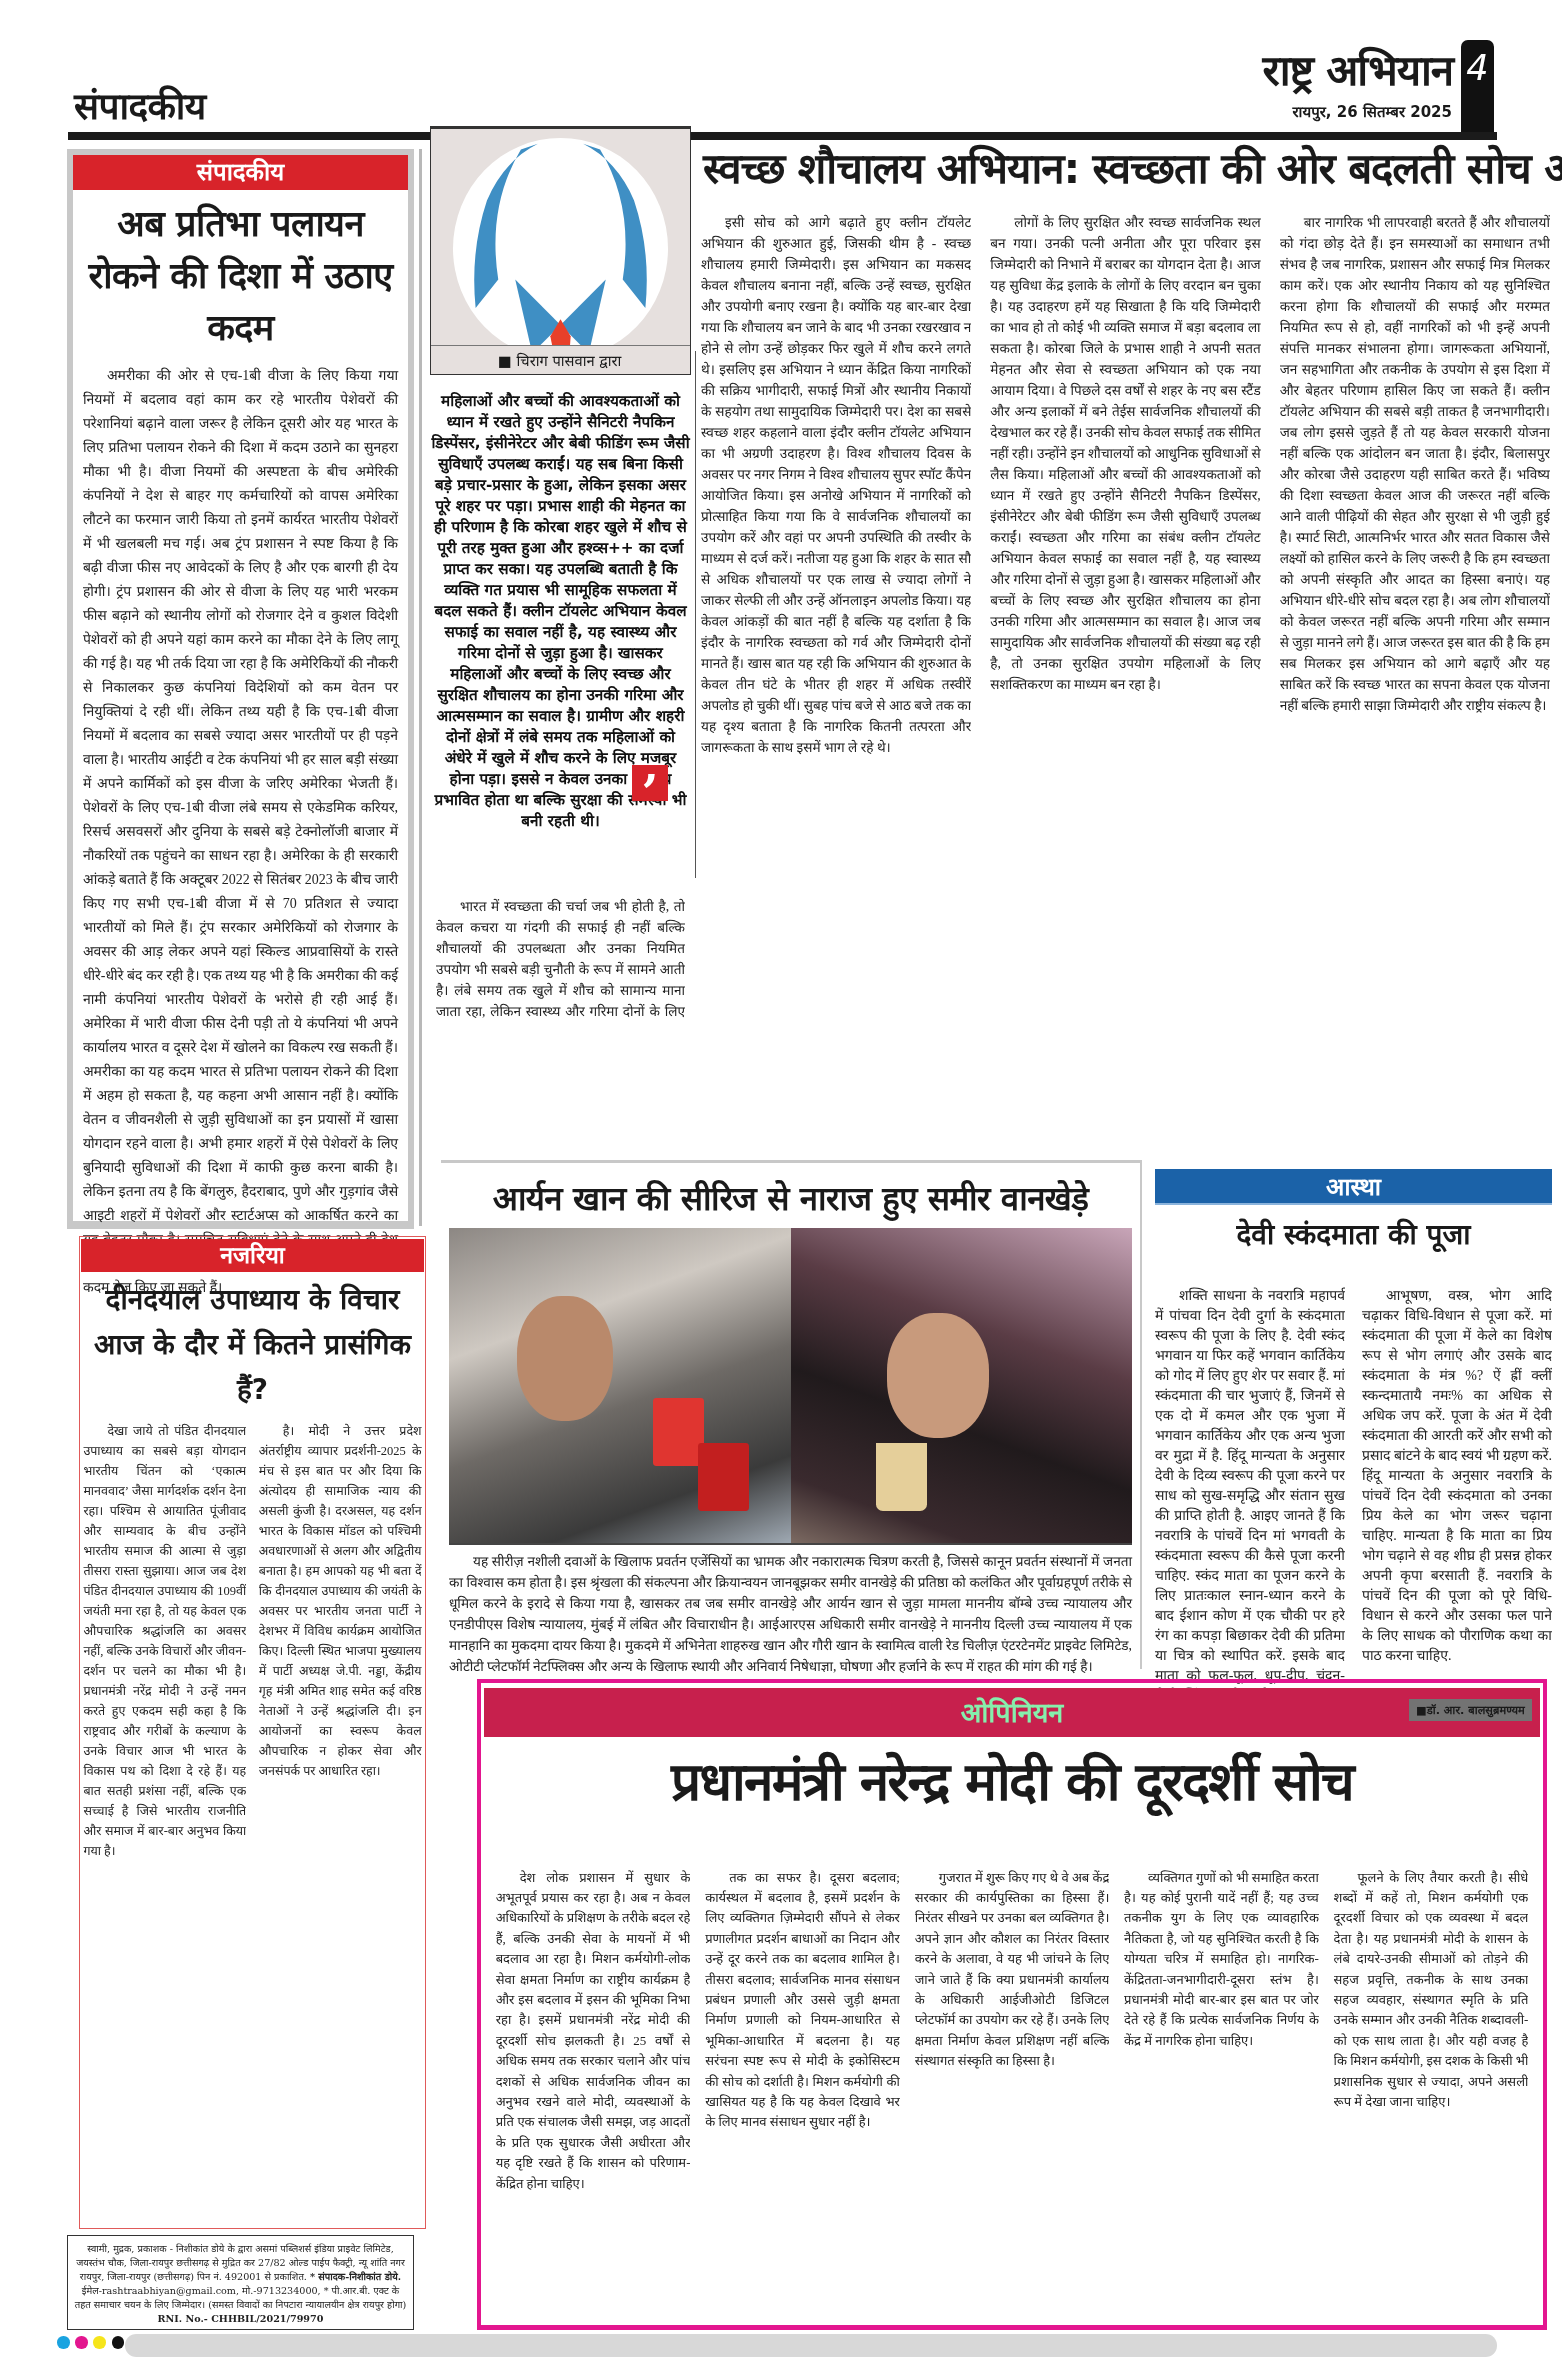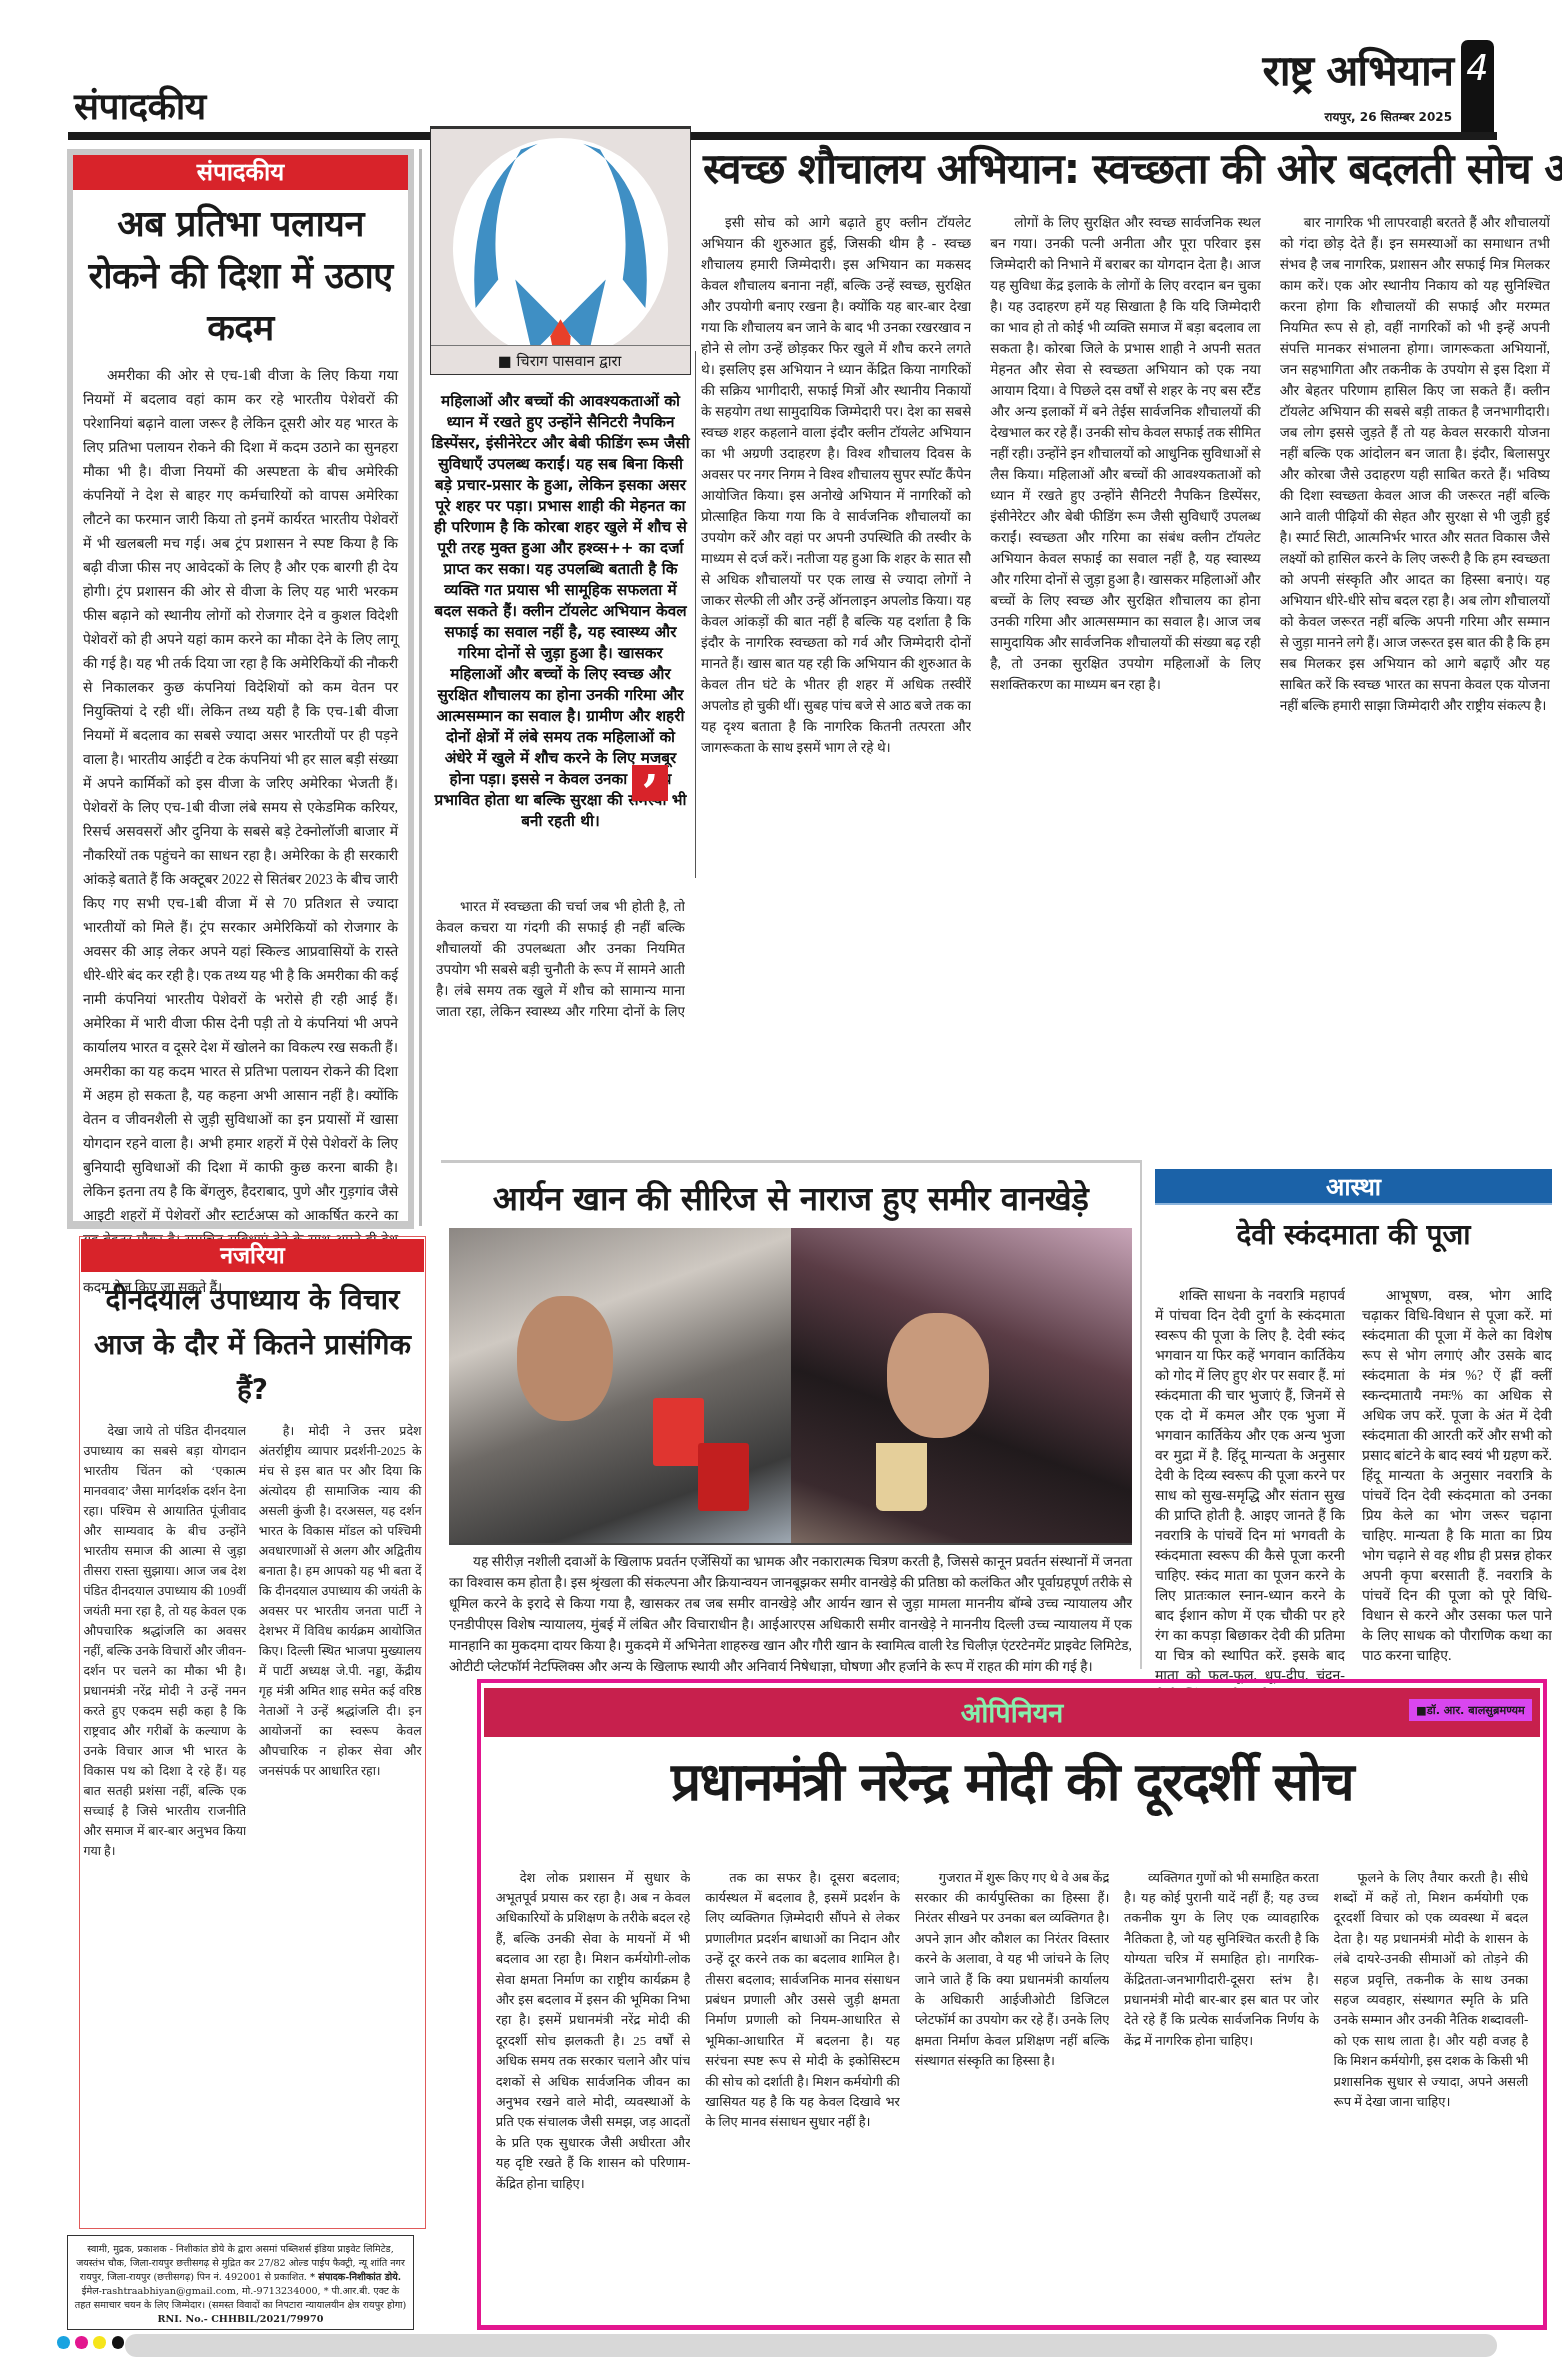--- a/index.html
+++ b/index.html
@@ -10,21 +10,21 @@
   .hi { font-family: "DejaVu Sans", sans-serif; }
   .body-text { font-family: "DejaVu Serif", serif; font-size: 13.6px; line-height: 21px; text-align: justify; color: #222; }
   .body-text p { text-indent: 24px; margin-bottom: 0; font-family: Liberation Serif, serif; }
   .cols { display: flex; gap: 19px; }
   .cols > div { flex: 1; overflow: hidden; }
 
   
   #section-title { left: 74px; top: 79px; font-size: 37px; font-weight: bold; letter-spacing: -0.6px; }
   #masthead { right: 68px; top: 40px; text-align: right; }
   #masthead .name { font-size: 42px; font-weight: bold; display: inline-block; vertical-align: top; margin-right: 8px; letter-spacing: -1.1px; }
-  #masthead .date { font-size: 12px; font-weight: bold; position: absolute; right: 42px; top: 68px; white-space: nowrap; }
+  #masthead .date { font-size: 15px; font-weight: bold; position: absolute; right: 42px; top: 61px; white-space: nowrap; }
   #page-num { display: inline-block; width: 33px; height: 100px; background: #111; color: #fff; border-radius: 6.8px; font-size: 35px; font-style: italic; text-align: center; padding-top: 8px; vertical-align: top; }
   #top-rule { left: 68px; top: 132px; width: 1429px; height: 8px; background: #1b1b1b; }
 
   
   #editorial-box { left: 67px; top: 149px; width: 347px; height: 1080px; background: #c8c8c8; padding: 5.7px 5.7px 8px 5.7px; }
   #editorial-inner { background: #fff; width: 100%; height: 100%; padding: 0 10.2px; }
   .red-tag { background: #d8232a; color: #fff; text-align: center; font-weight: bold; }
   #editorial-tag { font-size: 24px; height: 35px; line-height: 35px; margin: 0 -10.2px; }
   #editorial-headline { font-size: 36px; font-weight: bold; text-align: center; line-height: 52px; padding: 8px 0 10.2px; letter-spacing: -0.6px; }
   #editorial-body { font-size: 14px; line-height: 24px; }
@@ -68,21 +68,21 @@
   
   #aastha-box { left: 1155px; top: 1169px; width: 397px; height: 499px; }
   #aastha-tag { background: #1b62a8; color: #fff; text-align: center; font-size: 24px; font-weight: bold; height: 36px; line-height: 36px; border-bottom: 2.3px solid #8bb4dc; }
   #aastha-headline { font-size: 28px; font-weight: bold; text-align: center; line-height: 48px; padding: 5.7px 0 27px; }
   #aastha-cols { font-size: 14px; line-height: 20px; height: 408px; gap: 17px; }
 
   
   #opinion-box { left: 477px; top: 1679px; width: 1070px; height: 651px; border: 4.5px solid #e3168f; border-bottom-width: 5.7px; }
   #opinion-bar { height: 49px; background: #c7204d; position: relative; margin: 4.5px 3.4px 0; }
   #opinion-tag { position: absolute; left: 0; right: 0; top: 0; text-align: center; color: #86efac; font-size: 27px; font-weight: bold; line-height: 49px; }
-  #opinion-byline { position: absolute; right: 8px; top: 11.3px; background: #d946ef; font-size: 11.3px; font-weight: bold; padding: 3.4px 6.8px; }
+  #opinion-byline { position: absolute; right: 8px; top: 11.3px; background: #737373; font-size: 11.3px; font-weight: bold; padding: 3.4px 6.8px; }
   #opinion-headline { font-size: 53px; font-weight: bold; text-align: center; height: 90px; line-height: 90px; letter-spacing: -1.7px; }
   #opinion-cols { padding: 0 14.7px; height: 493px; font-size: 13px; line-height: 20.4px; gap: 14.7px; margin-top: 41px; }
 
   
   #reg-dots { left: 57px; top: 2336px; display: flex; gap: 5.7px; }
   #reg-dots span { width: 12.5px; height: 12.5px; border-radius: 50%; display: inline-block; }
   #footer-strip { left: 125px; top: 2334px; width: 1372px; height: 23px; background: #d8d8d8; border-radius: 11.3px; }
 </style>
 </head>
 <body>

